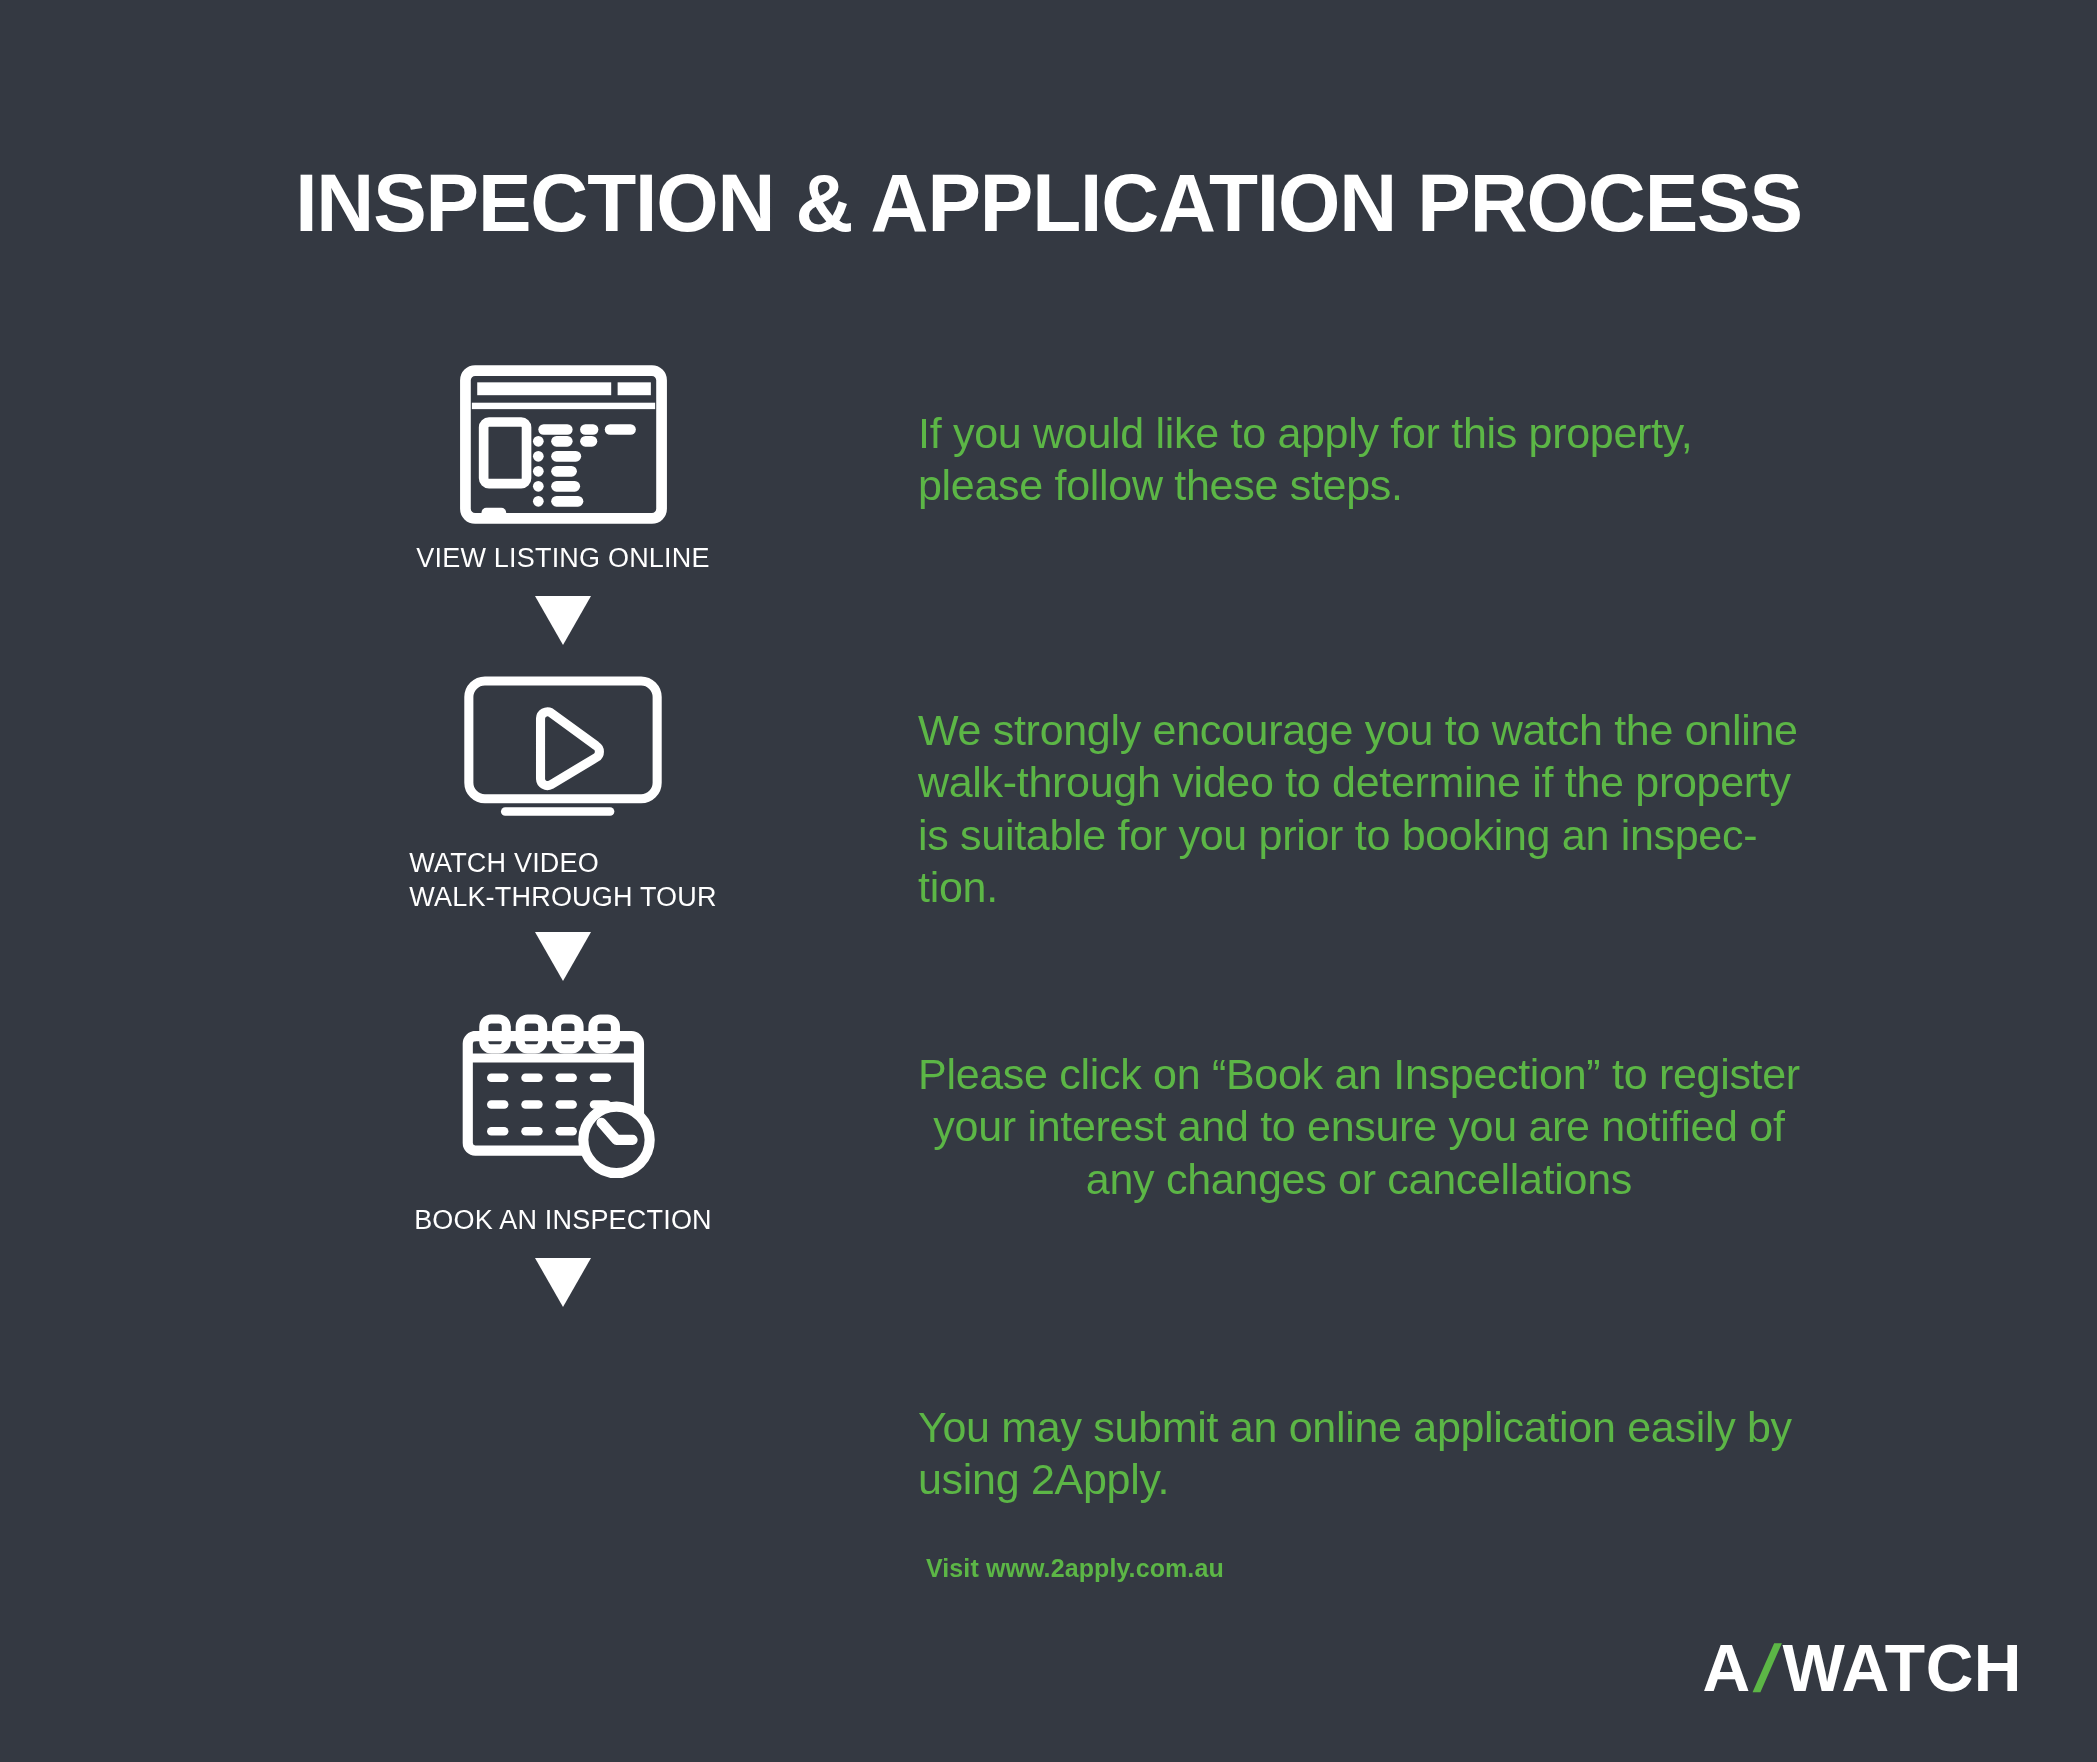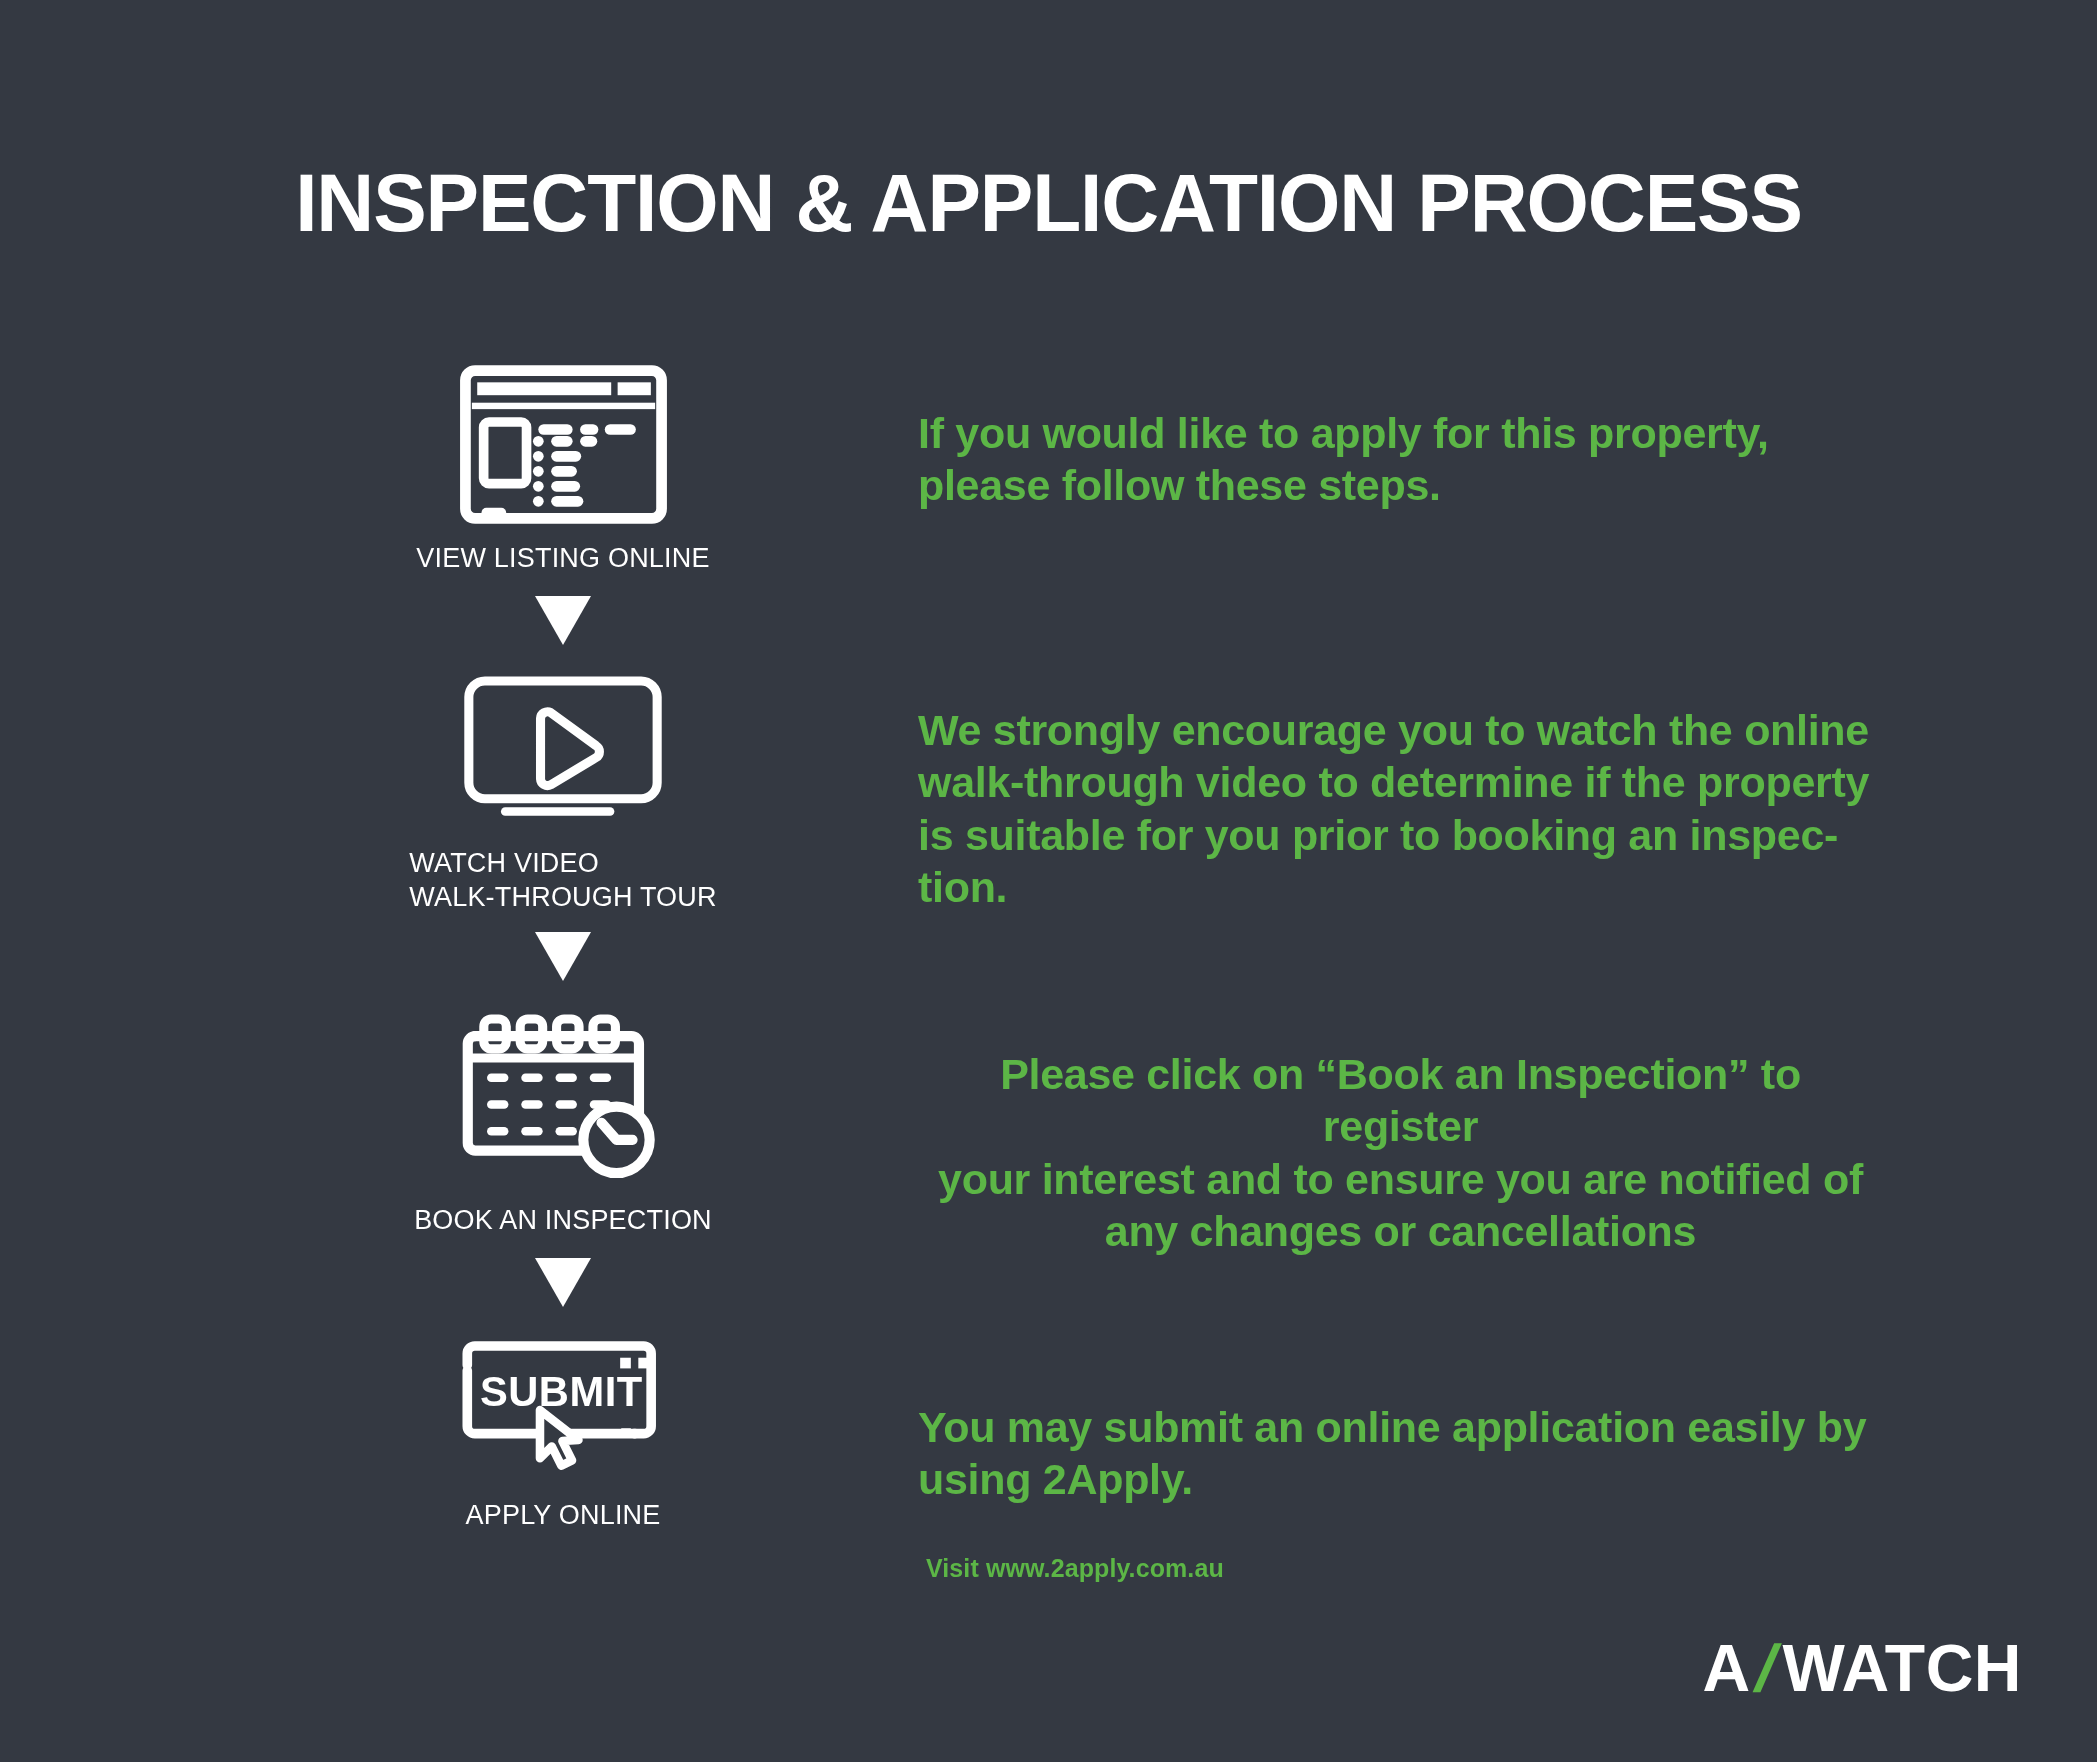--- a/index.html
+++ b/index.html
@@ -80,21 +80,21 @@
     position: absolute;
     left: 918px;
     top: 407px;
     width: 965px;
   }
 
   .body-text {
     color: #5CB646;
     font-size: 43px;
     line-height: 1.22;
-    font-weight: 700;
+    font-weight: 400;
     letter-spacing: -0.3px;
     white-space: pre-line;
   }
 
   .visit-text {
     color: #5CB646;
     font-size: 25px;
     font-weight: 700;
     letter-spacing: 0.1px;
   }
@@ -222,41 +222,20 @@
         </svg>
       </div>
       <div style="height:14px"></div>
       <div class="step-label">BOOK AN INSPECTION</div>
       <div style="height:21.4px"></div>
       <div class="arrow-down"></div>
     </div>
 
     <div style="height:23.6px"></div>
 
-    <div class="step">
-      <div class="step-icon">
-        <svg width="225" height="155" viewBox="0 0 420 290" aria-hidden="true">
-
-          <g fill="none" stroke="#ffffff" stroke-width="18" stroke-linecap="round">
-            <path d="M30 64 v-22 a14 14 0 0 1 14 -14 h316 a14 14 0 0 1 14 14 v136 a14 14 0 0 1 -14 14 h-18"></path>
-            <path d="M330 192 h-300 a14 14 0 0 1 -14 -14 v-104" transform="translate(14,0)"></path>
-          </g>
-          <g fill="#ffffff">
-            <rect x="316" y="50" width="20" height="20"></rect>
-            <rect x="350" y="50" width="20" height="20"></rect>
-            <rect x="318" y="182" width="18" height="18"></rect>
-          </g>
-          <text x="206" y="140" text-anchor="middle" font-family="Liberation Sans, sans-serif" font-size="78" font-weight="700" fill="#ffffff" letter-spacing="1">SUBMIT</text>
-
-          <path d="M166 148 L166 238 L188 216 L206 252 L226 242 L208 206 L238 204 Z" fill="#343942" stroke="#ffffff" stroke-width="16" stroke-linejoin="round"></path>
-        </svg>
-      </div>
-      <div style="height:10.7px"></div>
-      <div class="step-label">APPLY ONLINE</div>
-    </div>
 
   </div>
 
   <div class="text-column">
 
     <div class="body-text" style="position:absolute; left:0; top:0;">If you would like to apply for this property,
 please follow these steps.</div>
 
     <div class="body-text" style="position:absolute; left:0; top:297px;">We strongly encourage you to watch the online
 walk-through video to determine if the property

